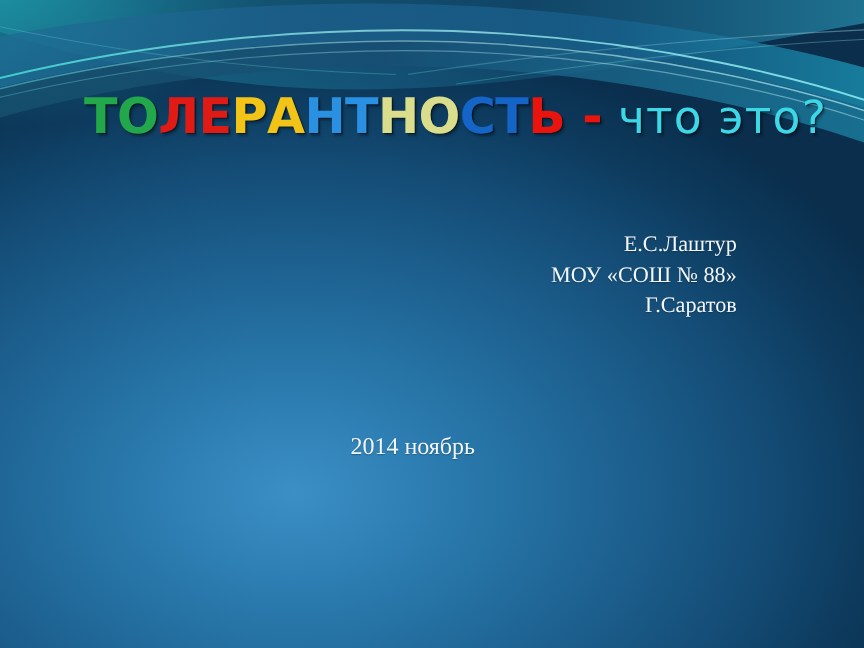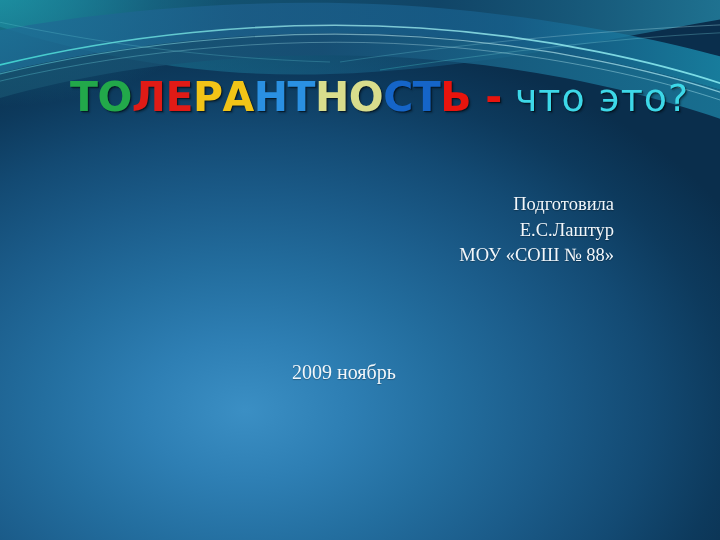--- a/index.html
+++ b/index.html
@@ -148,20 +148,20 @@
     <path d="M 340,62 C 460,44 600,30 740,24" fill="none" stroke="url(#wline2)" stroke-width="0.9" opacity="0.55"></path>
     <path d="M 380,70 C 500,52 630,36 740,32" fill="none" stroke="url(#wline1)" stroke-width="0.7" opacity="0.45"></path>
     <path d="M -20,18 C 90,42 200,58 330,62" fill="none" stroke="#6fd6de" stroke-width="0.7" opacity="0.35"></path>
   </svg>
 
   <div id="title-row">
     <span style="color: rgb(34, 168, 74);">Т</span><span style="color: rgb(34, 168, 74);">О</span><span style="color: rgb(224, 27, 22);">Л</span><span style="color: rgb(224, 27, 22);">Е</span><span style="color: rgb(242, 196, 23);">Р</span><span style="color: rgb(242, 196, 23);">А</span><span style="color: rgb(42, 144, 226);">Н</span><span style="color: rgb(42, 144, 226);">Т</span><span style="color: rgb(217, 221, 140);">Н</span><span style="color: rgb(217, 221, 140);">О</span><span style="color: rgb(21, 101, 200);">С</span><span style="color: rgb(21, 101, 200);">Т</span><span style="color: rgb(232, 20, 13);">Ь</span><span class="t-sep" style="color: rgb(232, 20, 13);">&nbsp;</span><span style="color: rgb(232, 20, 13);">-</span><span id="title-tail" style="color: rgb(61, 216, 232);"> что  это?</span>
   </div>
 
   <div id="credits">
-    <span class="line">Подготовила</span>
     <span class="line">Е.С.Лаштур</span>
     <span class="line">МОУ «СОШ № 88»</span>
+    <span class="line">Г.Саратов</span>
   </div>
 
-  <div id="date-line">2009 ноябрь</div>
+  <div id="date-line">2014 ноябрь</div>
 
 </div>
 
 </body></html>

